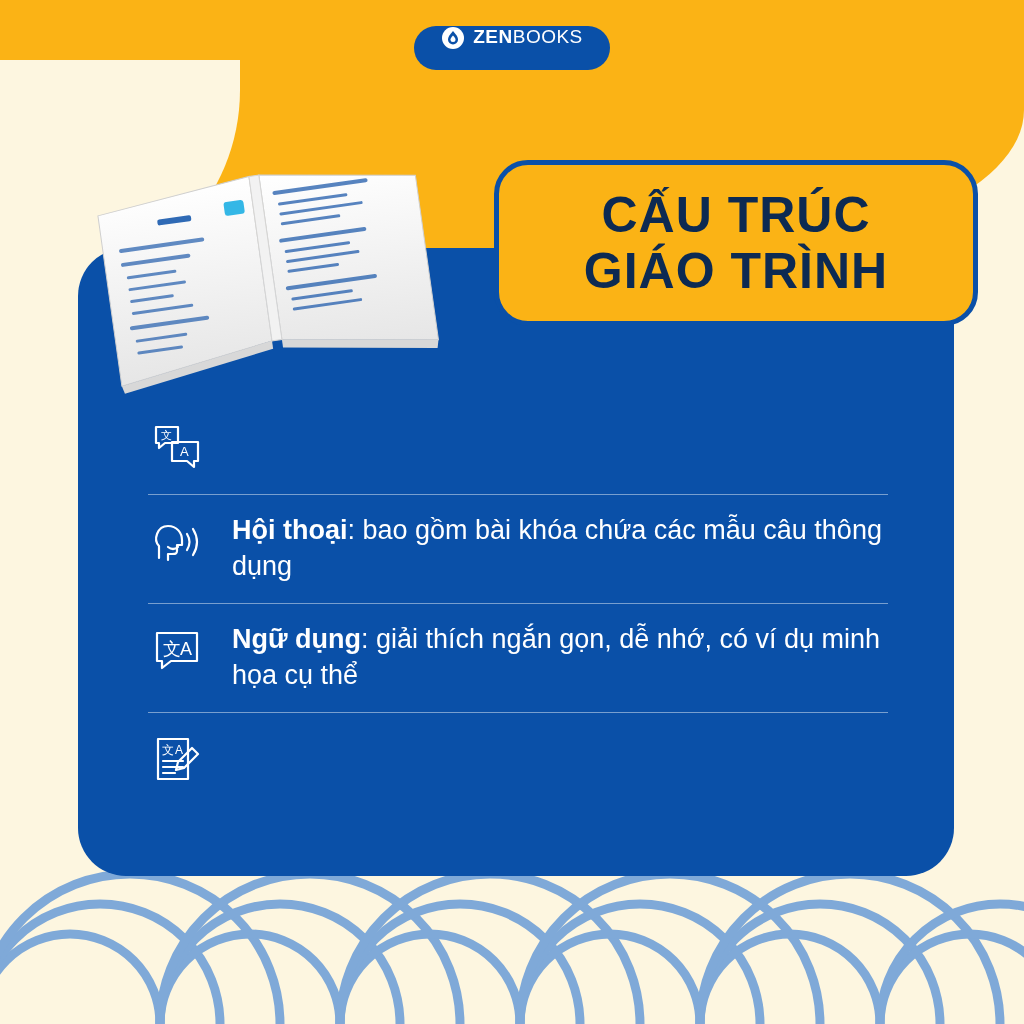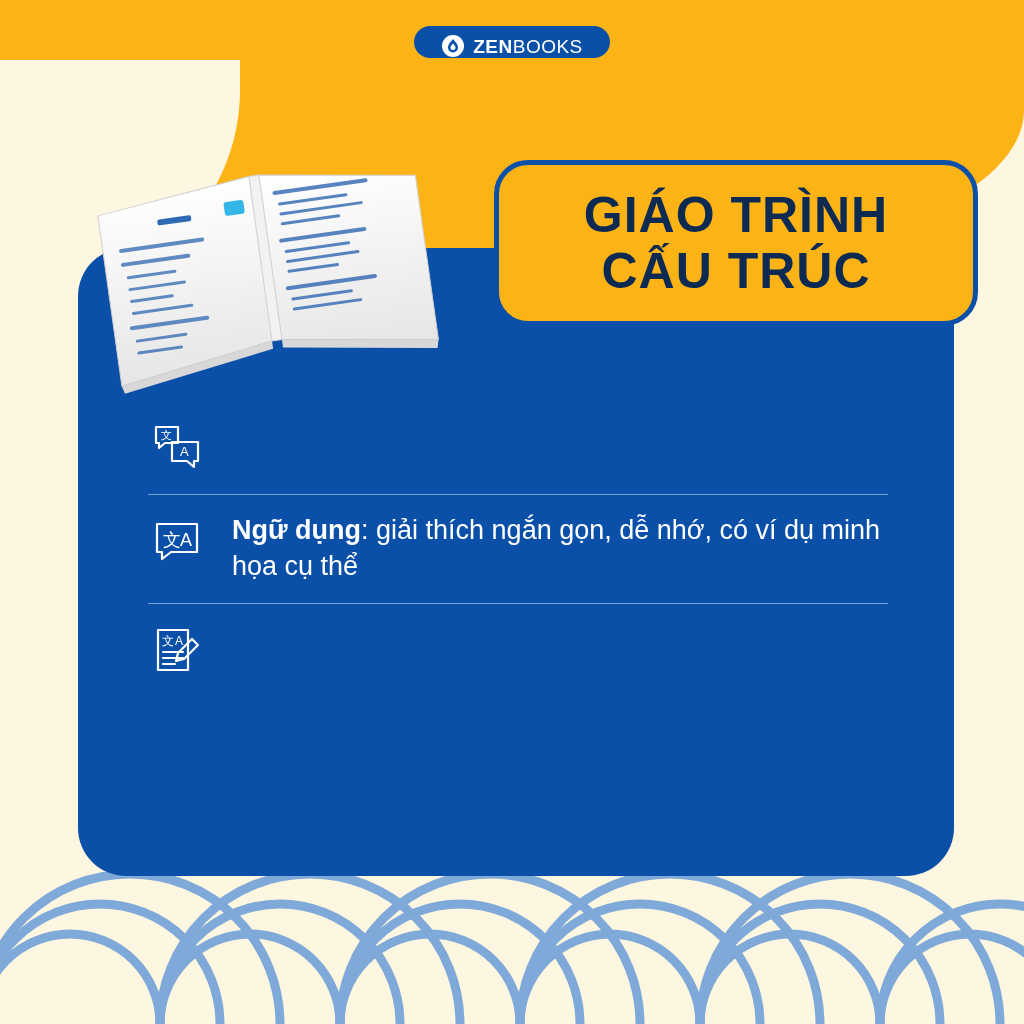--- a/index.html
+++ b/index.html
@@ -47,25 +47,25 @@
     overflow: hidden;
   }
 
   
   .logo-pill {
     position: absolute;
     left: 50%;
     transform: translateX(-50%);
     top: 26px;
     width: 196px;
-    height: 32px;
+    height: 44px;
     background: #0a50a8;
     border-radius: 22px;
     display: flex;
-    align-items: flex-end;
+    align-items: flex-start;
     justify-content: center;
     gap: 8px;
     z-index: 20;
   }
   .logo-pill .mark {
     width: 24px; height: 24px;
     display: inline-flex; align-items: center; justify-content: center;
   }
   .logo-text {
     color: #ffffff;
@@ -191,22 +191,22 @@
       <path d="M12 5 C15.5 9 17 11.2 17 13.4 A5 5 0 0 1 7 13.4 C7 11.2 8.5 9 12 5 Z" fill="#0a50a8"></path>
       <path d="M12 9.5 c1.8 2 2.5 3 2.5 4.1 a2.5 2.5 0 0 1 -5 0 c0 -1.1 .7 -2.1 2.5 -4.1 z" fill="#ffffff"></path>
     </svg>
   </span>
   <span class="logo-text"><span>ZEN</span><span class="thin">BOOKS</span></span>
 </div>
 
 <div class="panel"></div>
 
 <div class="title-card">
+  <div class="line">CẤU TRÚC</div>
   <div class="line">GIÁO TRÌNH</div>
-  <div class="line">CẤU TRÚC</div>
 </div>
 
 <div class="book-wrap">
   <svg width="400" height="250" viewBox="0 0 400 250">
     <defs>
       <linearGradient id="pg" x1="0" y1="0" x2="0" y2="1">
         <stop offset="0%" stop-color="#ffffff"></stop>
         <stop offset="100%" stop-color="#e6e6e6"></stop>
       </linearGradient>
     </defs>
@@ -257,20 +257,33 @@
     <div class="row-icon">
       <svg width="50" height="50" viewBox="0 0 50 50" fill="none" stroke="#ffffff" stroke-width="2.2" stroke-linejoin="round" stroke-linecap="round">
         <path d="M4 5 h22 v16 h-13 l-6 5 v-5 h-3 z"></path>
         <text x="9" y="17" font-size="11" fill="#ffffff" stroke="none" font-family="Liberation Sans, sans-serif">文</text>
         <path d="M20 20 h26 v19 h-4 v6 l-7 -6 h-15 z"></path>
         <text x="28" y="34" font-size="13" fill="#ffffff" stroke="none" font-family="Liberation Sans, sans-serif">A</text>
       </svg>
     </div>
   </div>
 
+  <div class="row">
+    <div class="row-icon">
+      <svg width="52" height="52" viewBox="0 0 52 52" fill="none" stroke="#ffffff" stroke-width="2.2" stroke-linecap="round" stroke-linejoin="round">
+        <path d="M8 42 V30 C2 24 6 10 17 10 C26 10 31 17 31 24 v5 h-5 v6 c0 3 -2 3 -5 3 h-4 v6"></path>
+        <path d="M17 31 q5 4 10 0"></path>
+        <path d="M36 18 q5 8 0 16"></path>
+        <path d="M42 13 q8 13 0 26"></path>
+      </svg>
+    </div>
+    <div class="row-text">
+      <b>Hội thoại</b><span>: </span><span>bao gồm bài khóa chứa các mẫu câu thông dụng</span>
+    </div>
+  </div>
 
   <div class="row">
     <div class="row-icon">
       <svg width="50" height="50" viewBox="0 0 50 50" fill="none" stroke="#ffffff" stroke-width="2.2" stroke-linejoin="round" stroke-linecap="round">
         <path d="M5 7 h40 v28 h-26 l-9 7 v-7 h-5 z"></path>
         <text x="11" y="29" font-size="18" fill="#ffffff" stroke="none" font-family="Liberation Sans, sans-serif">文</text>
         <text x="28" y="29" font-size="18" fill="#ffffff" stroke="none" font-family="Liberation Sans, sans-serif">A</text>
       </svg>
     </div>
     <div class="row-text">

